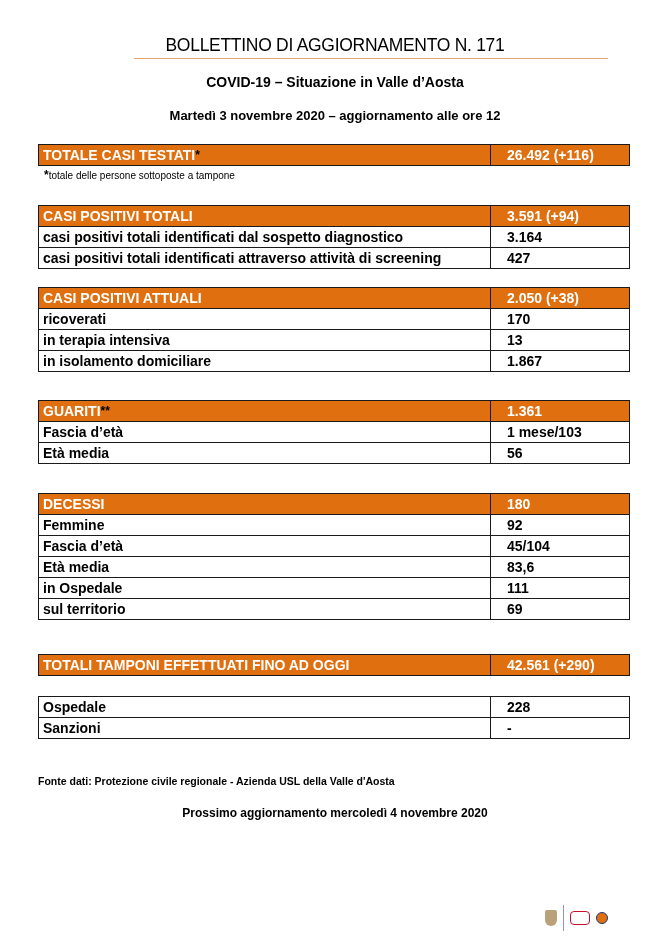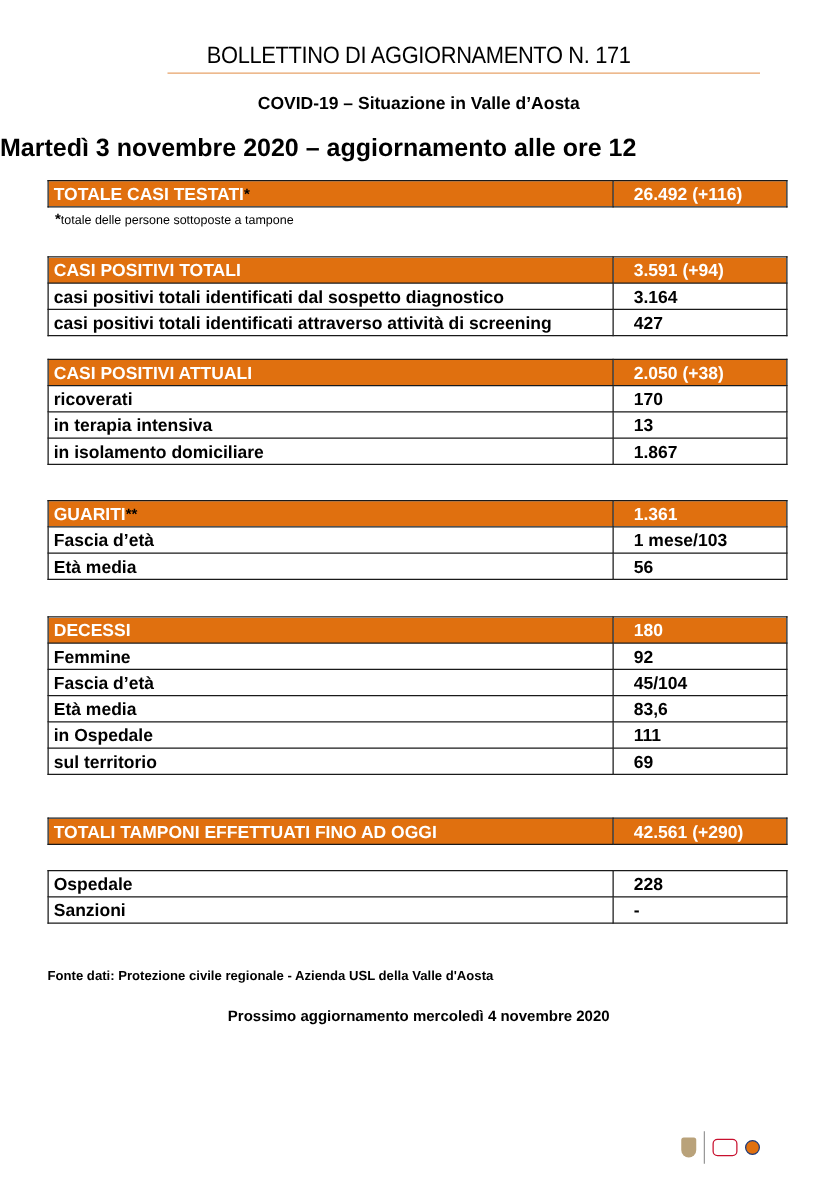--- a/index.html
+++ b/index.html
@@ -3,22 +3,22 @@
 <meta charset="utf-8">
 <style>
   html, body { margin: 0; padding: 0; background: #ffffff; }
   body { width: 670px; height: 946px; position: relative; overflow: hidden;
          font-family: "Liberation Sans", "DejaVu Sans", sans-serif; color: #000; }
   .title { position: absolute; left: 0; width: 670px; top: 34px; text-align: center;
            font-size: 19px; font-weight: normal; letter-spacing: -0.3px; transform: scaleX(0.92); }
   .rule { position: absolute; left: 134px; width: 474px; top: 58px; height: 1px; background: #e8a36a; }
   .subtitle { position: absolute; left: 0; width: 670px; top: 74px; text-align: center;
               font-size: 14px; font-weight: bold; }
-  .date { position: absolute; left: 0; width: 670px; top: 108px; 
-          font-size: 20px; font-weight: bold; }
+  .date { position: absolute; left: 0; width: 670px; top: 108px; text-align: center;
+          font-size: 13px; font-weight: bold; }
   table.dt { position: absolute; left: 38px; width: 592px; border-collapse: collapse; table-layout: fixed; }
   table.dt td { border: 1px solid #1a1a1a; padding: 0 4px; height: 20px; line-height: 19px;
                 font-size: 14px; font-weight: bold; white-space: nowrap; overflow: hidden; }
   table.dt td.val { width: 118px; padding-left: 16px; }
   table.dt tr.hdr td { background: #e0700f; color: #ffffff; font-size: 14px; }
   .star { font-size: 12px; vertical-align: top; color: #000; }
   .hnote { font-size: 10px; font-weight: normal; }
   .footnote { position: absolute; left: 44px; top: 168px; font-size: 10px; }
   .footnote b { font-size: 12px; }
   .source { position: absolute; left: 38px; top: 775px; font-size: 10.5px; font-weight: bold; }

